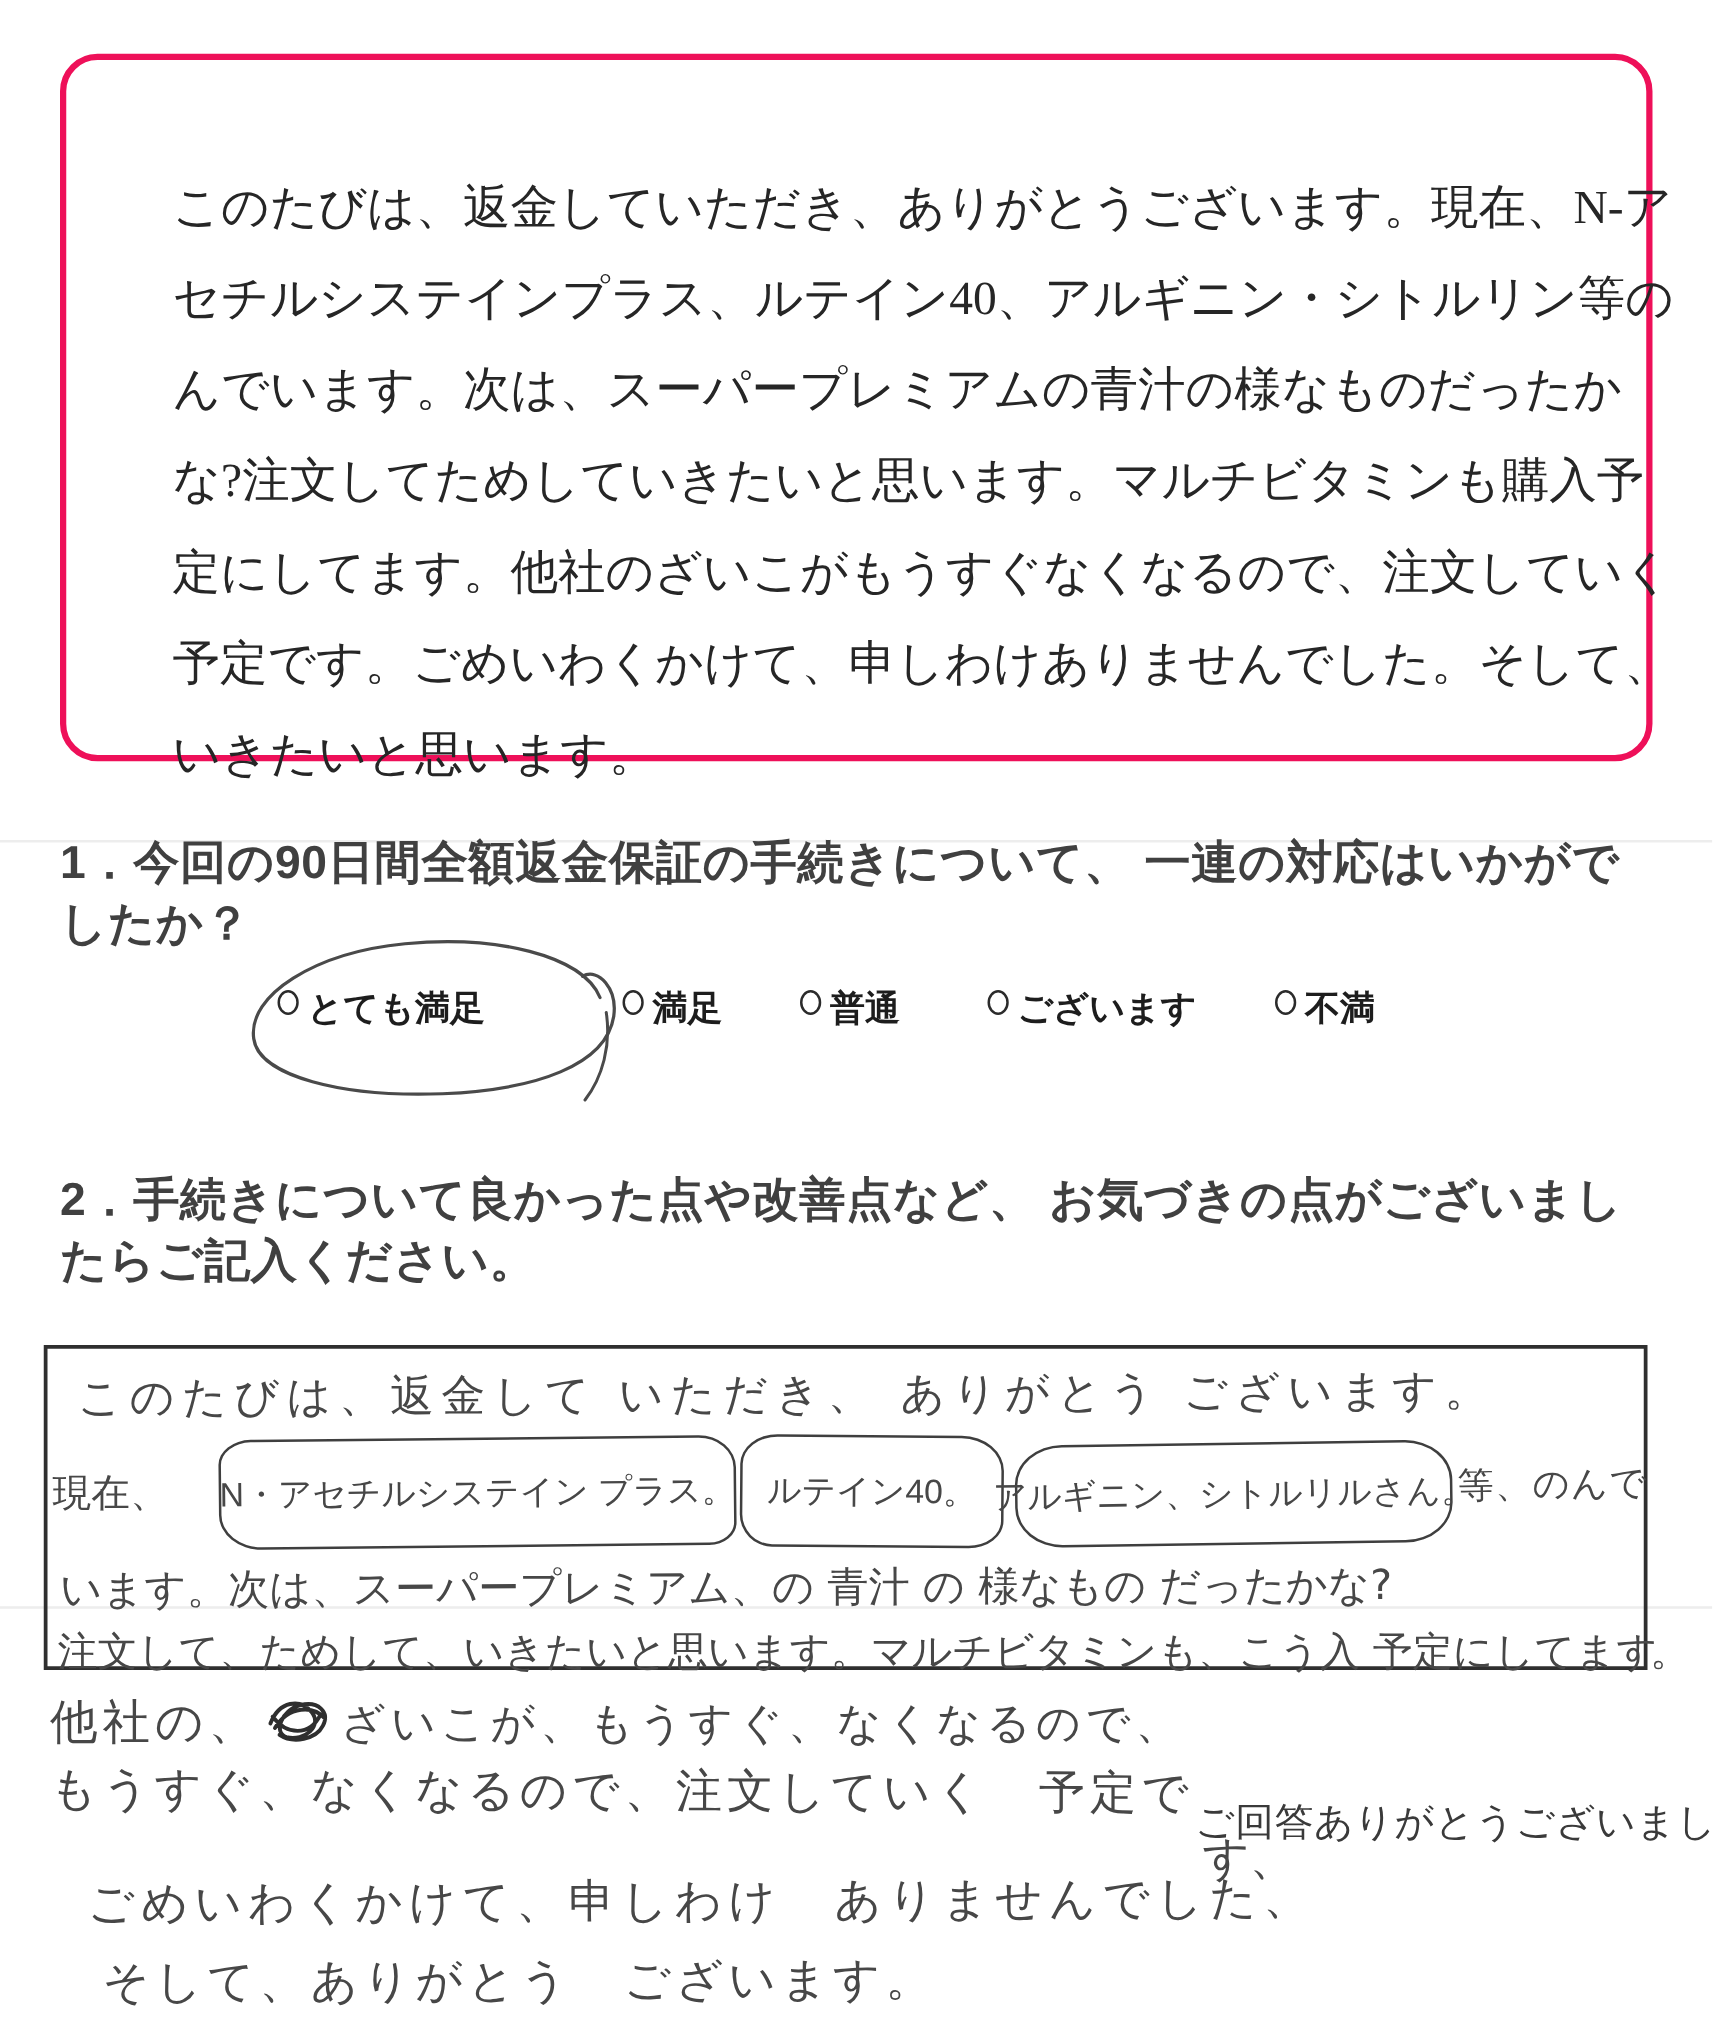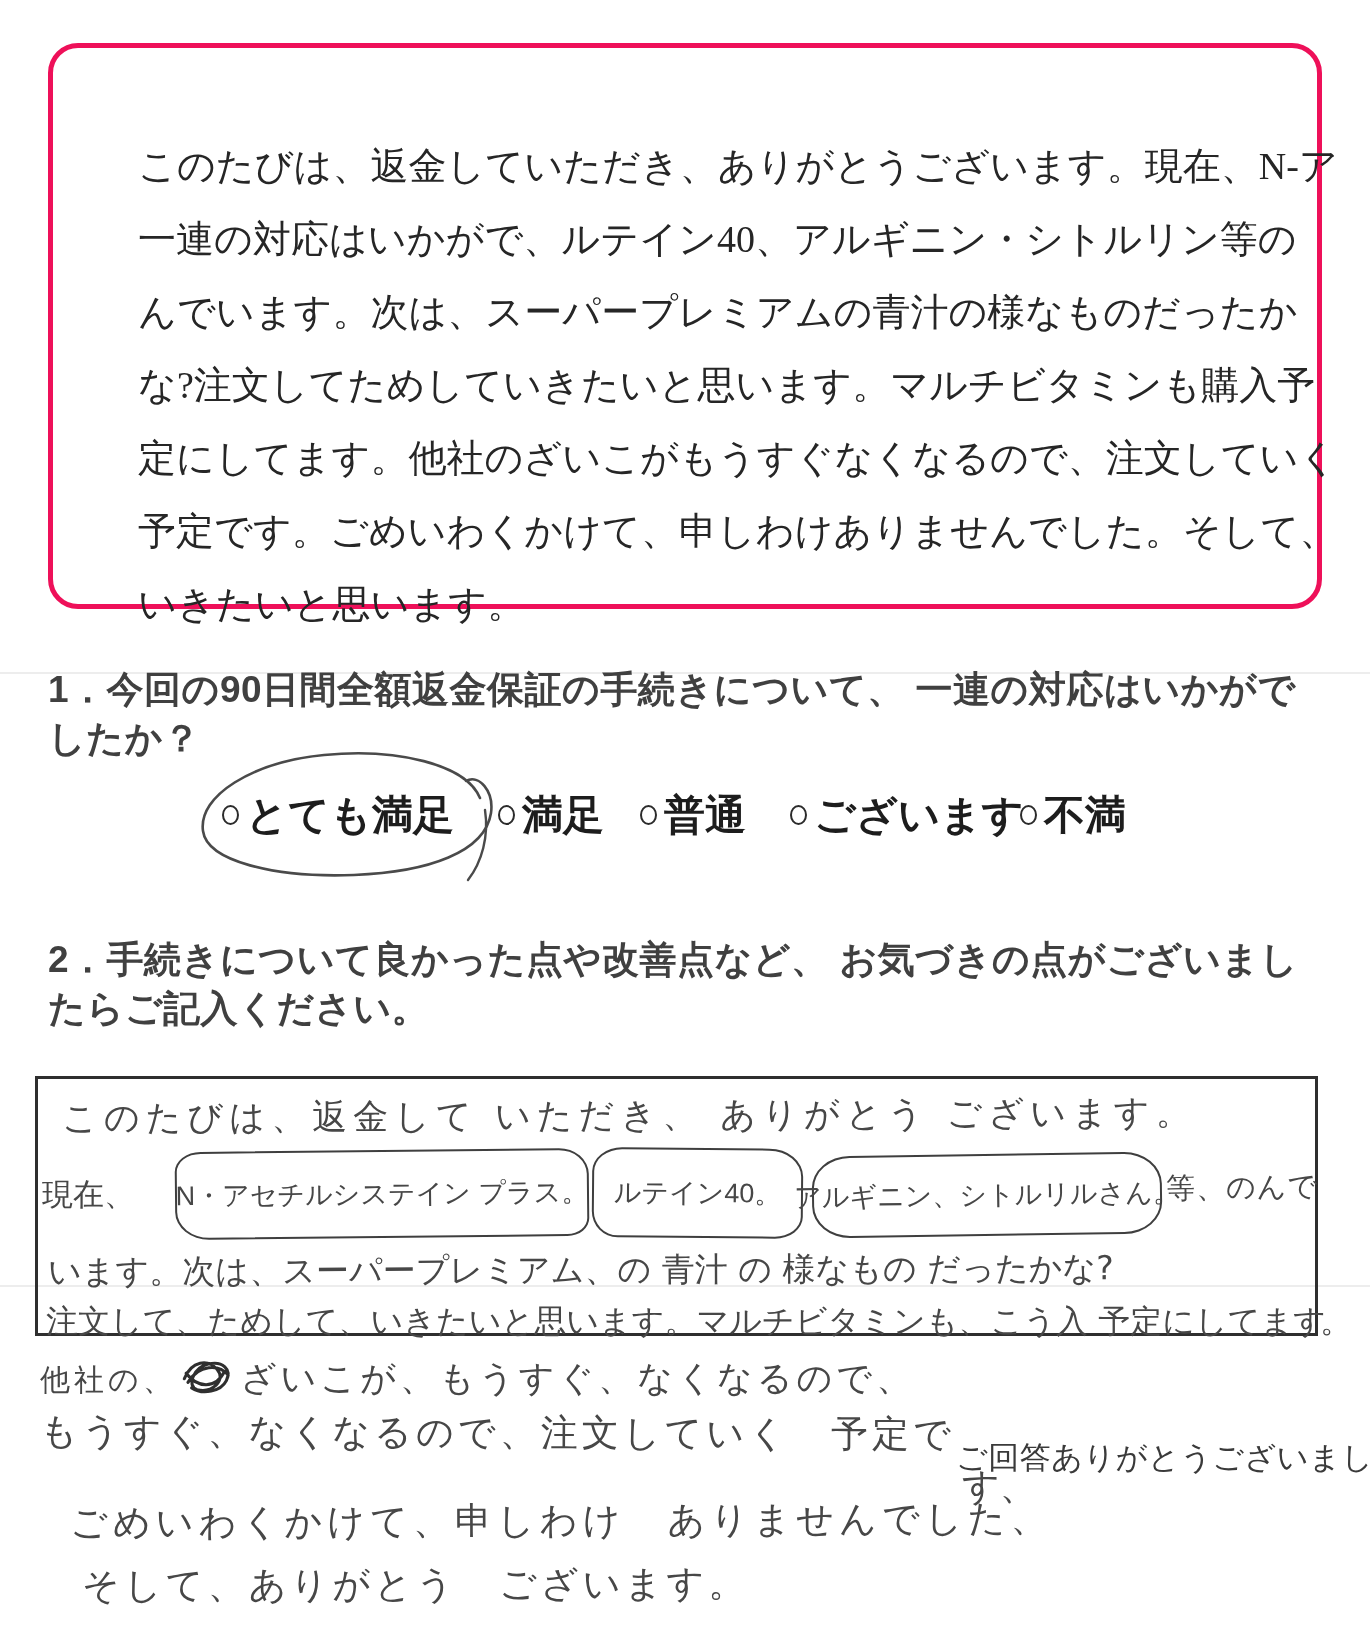--- a/index.html
+++ b/index.html
@@ -10,21 +10,21 @@
   .gothic{font-family:Liberation Sans, sans-serif;color:#404040;font-weight:700;}
   .hw{font-family:"DejaVu Sans",sans-serif;color:#474747;white-space:nowrap;}
 
   .quote-box{left:48px;top:43px;width:1264px;height:556px;border:5px solid #ee1059;border-radius:30px;}
   .quote-text{left:85px;top:82px;width:1225px;font-size:38px;line-height:73px;letter-spacing:0px;}
 
   .q-heading{left:48px;width:1300px;font-size:37px;line-height:49px;letter-spacing:0.5px;}
   #q1{top:665px;}
   #q2{top:935px;}
 
-  .option{top:788px;white-space:nowrap;font-size:41px;font-weight:700;color:#1d1d1d;
+  .option{top:788px;white-space:nowrap;font-size:28px;font-weight:700;color:#1d1d1d;
           font-family:"Liberation Sans","DejaVu Sans",sans-serif;}
   .radio{display:inline-block;width:13px;height:16px;border:2.5px solid #2b2b2b;border-radius:50%;
          margin-right:7px;transform:translateY(-4px);background:transparent;}
 
   .resp-box{left:35px;top:1076px;width:1277px;height:254px;border:3px solid #2f2f2f;background:transparent;}
 
   .hand-box{border:2.5px solid #3f3f3f;display:flex;align-items:center;justify-content:center;
             font-size:27px;color:#474747;white-space:nowrap;background:transparent;}
   #pbox1{left:175px;top:1150px;width:410px;height:84px;border-radius:26px 30px 22px 34px / 20px 26px 18px 28px;transform:rotate(-0.6deg);}
   #pbox2{left:592px;top:1148px;width:207px;height:86px;border-radius:30px 34px 28px 26px / 24px 28px 22px 26px;transform:rotate(0.5deg);}
@@ -36,21 +36,21 @@
                font-family:"Liberation Sans","DejaVu Sans",sans-serif;white-space:nowrap;}
 </style>
 </head>
 <body>
 
 <div class="page">
 
   <div class="abs quote-box">
     <div class="abs quote-text mincho">
       <div>このたびは、返金していただき、ありがとうございます。現在、N-ア</div>
-      <div>一連の対応はいかがで、ルテイン40、アルギニン・シトルリン等の</div>
+      <div>セチルシステインプラス、ルテイン40、アルギニン・シトルリン等の</div>
       <div>んでいます。次は、スーパープレミアムの青汁の様なものだったか</div>
       <div>な?注文してためしていきたいと思います。マルチビタミンも購入予</div>
       <div>定にしてます。他社のざいこがもうすぐなくなるので、注文していく</div>
       <div>予定です。ごめいわくかけて、申しわけありませんでした。そして、</div>
       <div>いきたいと思います。</div>
     </div>
   </div>
 
   <div class="abs seam" style="top:672px;"></div>
   <div class="abs seam" style="top:1285px;"></div>
@@ -102,21 +102,21 @@
     <span>アルギニン、シトルリルさん。</span>
   </div>
   <div class="abs hw" style="left:1166px;top:1168px;font-size:29px;letter-spacing:1px;transform:rotate(-1deg);">等、のんで</div>
 
   <div class="abs hw" style="left:48px;top:1248px;font-size:33px;letter-spacing:0px;transform:rotate(-0.2deg);">います。次は、スーパープレミアム、の 青汁 の 様なもの だったかな?</div>
 
   <div class="abs hw" style="left:46px;top:1300px;font-size:32px;letter-spacing:0px;">注文して、ためして、いきたいと思います。マルチビタミンも、こう入 予定にしてます</div>
   <div class="abs hw" style="left:1320px;top:1300px;font-size:32px;">。</div>
 
   <div class="abs" style="left:40px;top:1352px;white-space:nowrap;">
-    <span class="hw" style="font-size:30px;letter-spacing:4px;">他社の、</span><svg width="64" height="48" viewBox="0 0 70 50" style="vertical-align:-10px;">
+    <span class="hw" style="font-size:38px;letter-spacing:4px;">他社の、</span><svg width="64" height="48" viewBox="0 0 70 50" style="vertical-align:-10px;">
       <path d="M8 28 C16 8, 34 6, 44 18 C54 30, 38 44, 22 40 C10 36, 18 16, 34 12 C50 8, 60 18, 54 30 C48 42, 28 46, 16 38 M12 32 C24 12, 46 12, 56 24 M10 22 C22 38, 42 40, 52 20" fill="none" stroke="#2f2f2f" stroke-width="3.4" stroke-linecap="round"></path>
     </svg><span class="hw" style="font-size:35px;letter-spacing:4px;">ざいこが、もうすぐ、なくなるので、</span>
   </div>
 
   <div class="abs hw" style="left:40px;top:1408px;font-size:37px;letter-spacing:4px;transform:rotate(0.2deg);">もうすぐ、なくなるので、注文していく　予定で</div>
   <div class="abs hw" style="left:962px;top:1462px;font-size:37px;">す、</div>
 
   <div class="abs footer-note">ご回答ありがとうございました。</div>
 
   <div class="abs hw" style="left:70px;top:1496px;font-size:37px;letter-spacing:5px;transform:rotate(-0.3deg);">ごめいわくかけて、申しわけ　ありませんでした、</div>

